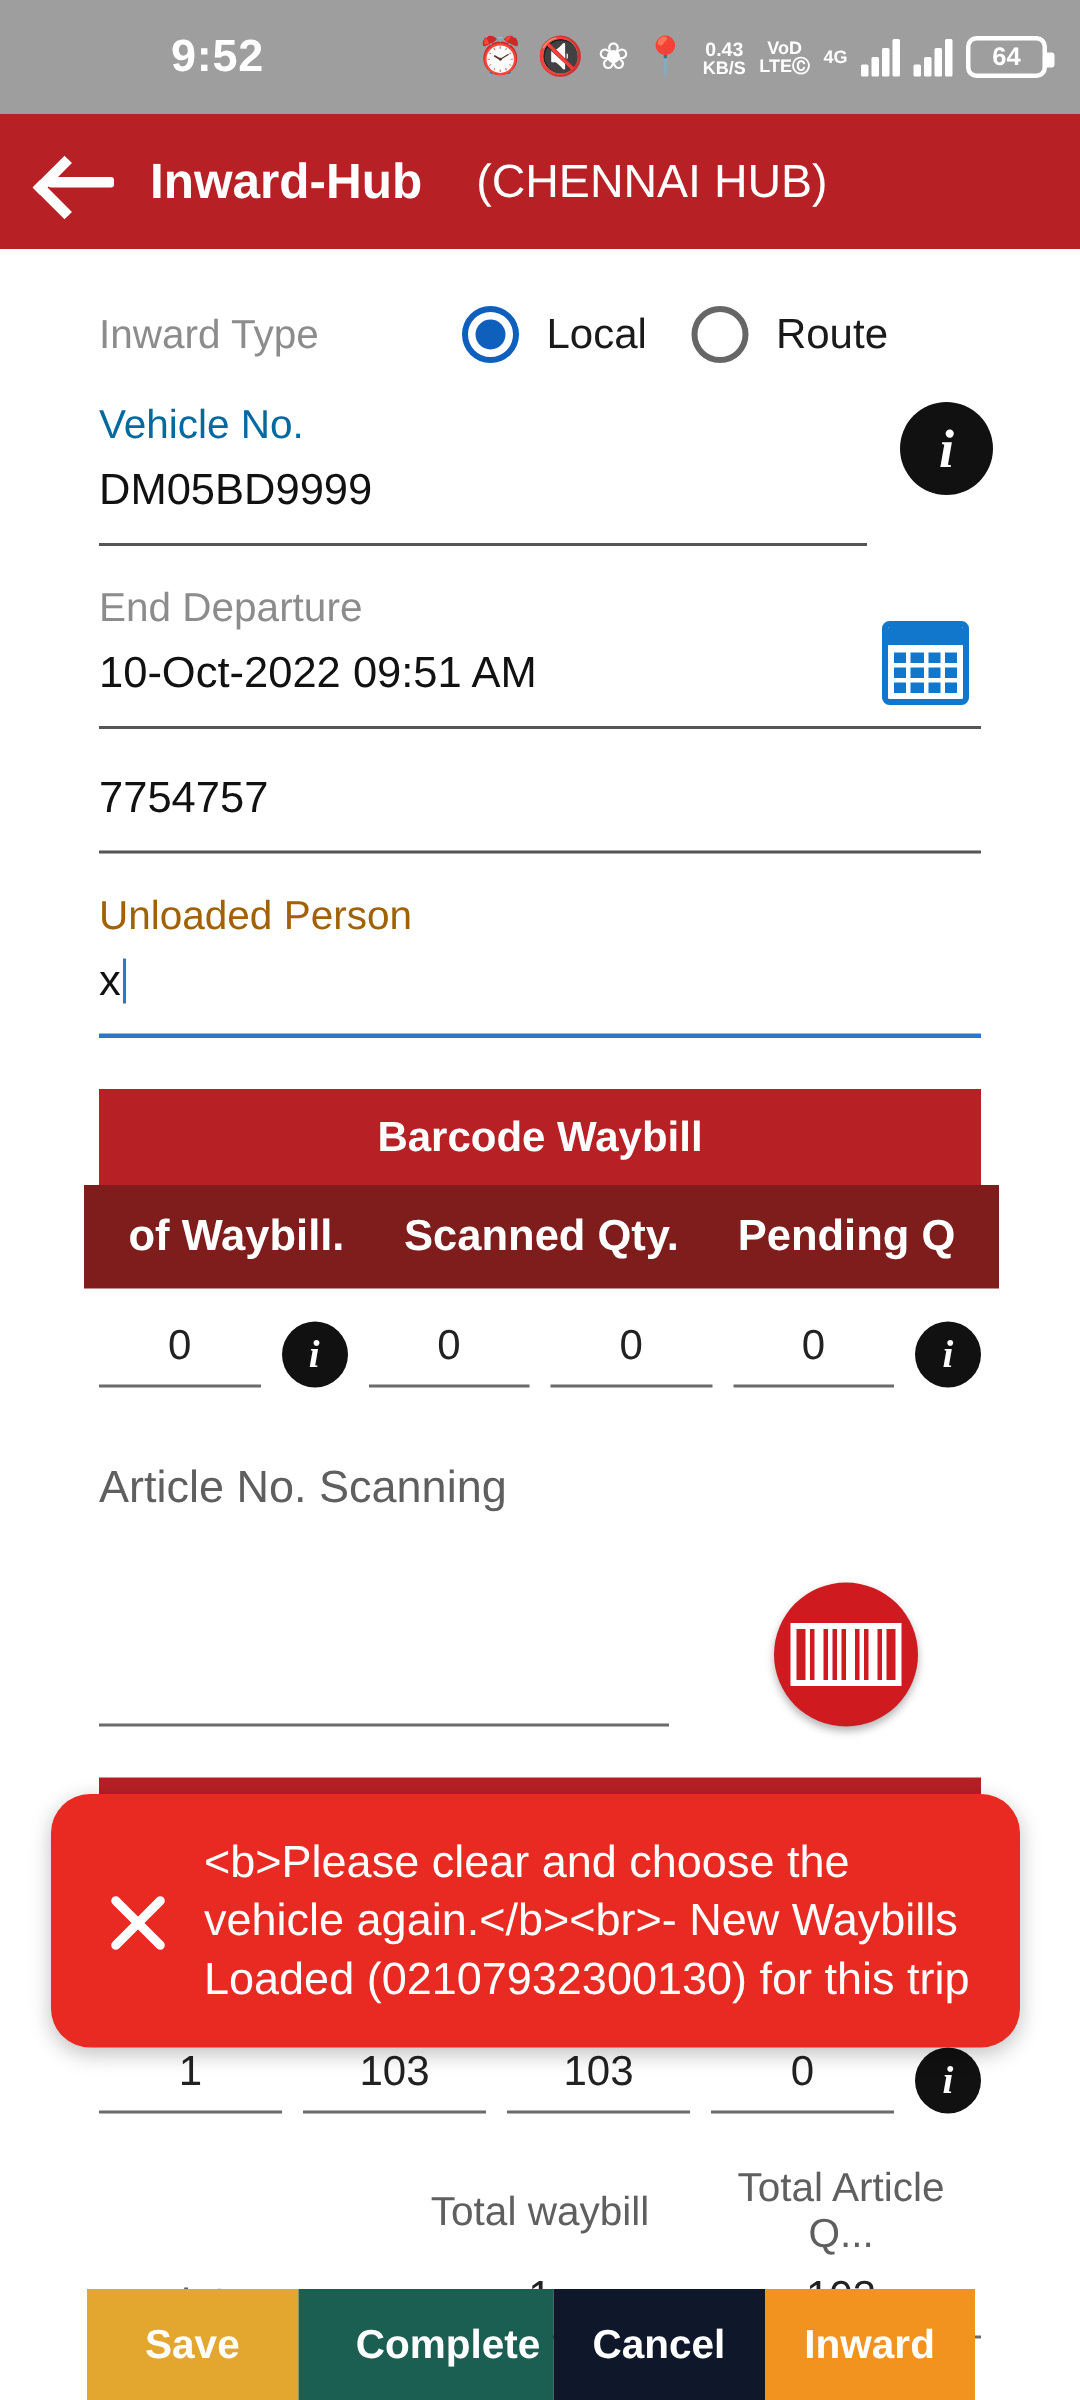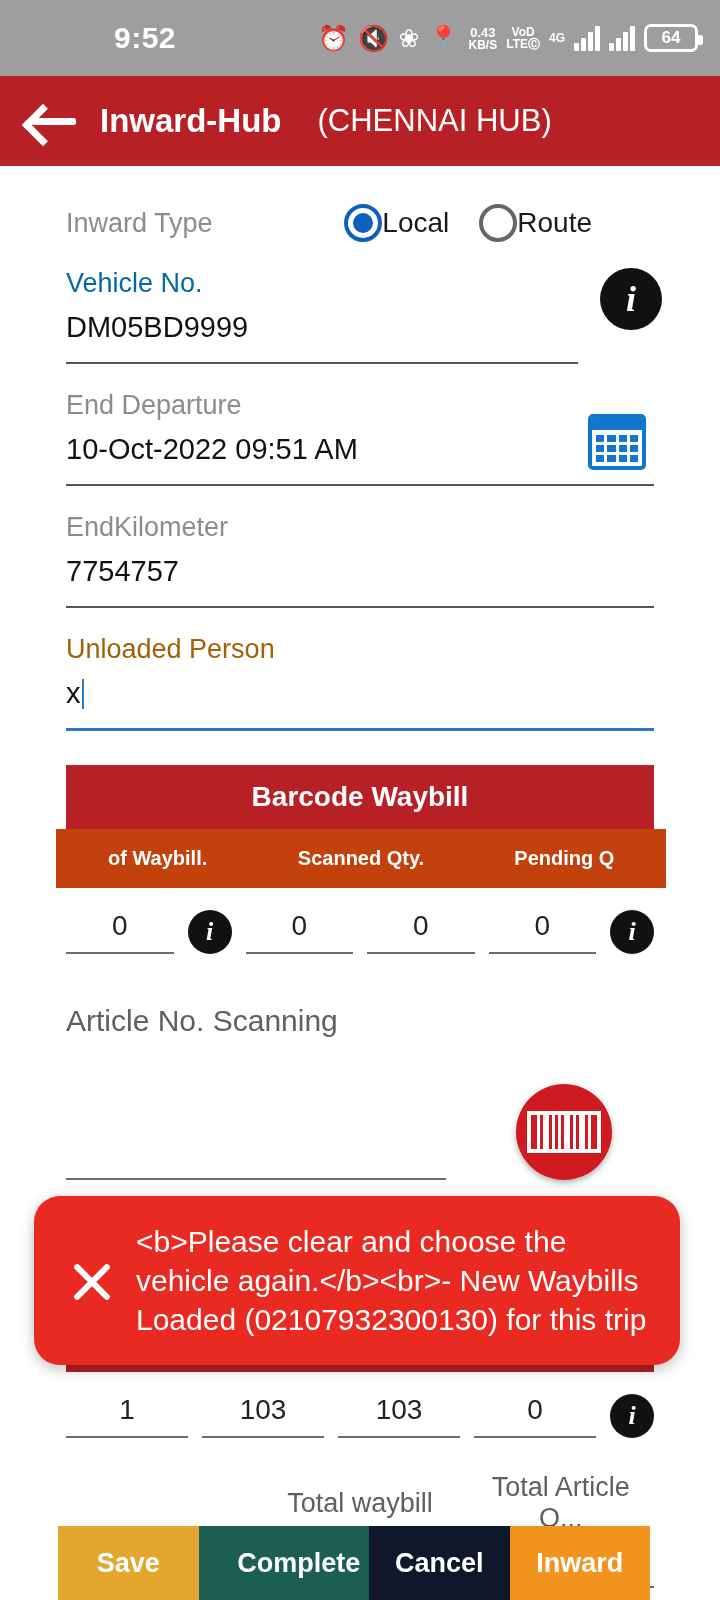--- a/index.html
+++ b/index.html
@@ -80,21 +80,21 @@
   .content { padding: 0 66px; position: relative; }
 
   .row-inwardtype {
     display: flex; align-items: center; margin-top: 38px;
   }
   .label-muted { color: #8c8c8c; font-size: 27px; }
   .label-dark { color: #0369a1; font-size: 27px; }
   .label-blue { color: #a16207; font-size: 27px; }
 
   .radios { margin-left: auto; display: flex; align-items: center; gap: 30px; margin-right: 62px;}
-  .radio { display:flex; align-items:center; gap: 0; cursor: pointer; }
+  .radio { display:flex; align-items:center; gap: 18px; cursor: pointer; }
   .radio .dot {
     width: 38px; height: 38px; border-radius: 50%;
     border: 4px solid #0f5fbd; display:flex; align-items:center; justify-content:center;
   }
   .radio .dot.off { border-color: #666; }
   .radio .dot i { width: 20px; height: 20px; border-radius: 50%; background:#0f5fbd; display:block; }
   .radio span { font-size: 28px; color: #1a1a1a; }
 
   .field { margin-top: 26px; position: relative; }
   .field .flabel { display:block; margin-bottom: 8px; }
@@ -126,22 +126,22 @@
   .cal-icon .top { height: 12px; background:#1177cc; }
   .cal-icon .grid { display:grid; grid-template-columns: repeat(4,1fr); gap:3px; padding: 5px 4px; }
   .cal-icon .grid i { display:block; height:7px; background:#1177cc; }
 
   
   .sect-title {
     margin-top: 34px; background:#b72025; color:#fff; text-align:center;
     font-size: 28px; font-weight: 700; padding: 16px 0;
   }
   .thead {
-    background:#c2410c; color:#fff; display:flex; align-items:center;
-    font-size: 20px; font-weight: 700; padding: 18px 0;
+    background:#7f1d1d; color:#fff; display:flex; align-items:center;
+    font-size: 29px; font-weight: 700; padding: 18px 0;
   }
   .thead > div { flex: 1; text-align:center; }
   .thead.overflow { margin-left: -10px; width: calc(100% + 22px); }
 
   .trow { display:flex; align-items:center; margin-top: 22px; gap: 14px; position: relative;}
   .cell {
     flex: 1; border-bottom: 2px solid #6b6b6b; text-align:center;
     font-size: 28px; color:#222; padding-bottom: 10px;
   }
   .dot-info {
@@ -290,21 +290,20 @@
           <i></i>
           <i></i>
           <i></i>
           <i></i>
           <i></i>
         </div>
     </div>
   </div>
 
   <div class="field">
-    <span class="flabel label-muted">EndKilometer</span>
     <div class="finput">7754757</div>
   </div>
 
   <div class="field">
     <span class="flabel label-blue">Unloaded Person</span>
     <div class="finput blue"><span>x</span><span class="caret"></span></div>
   </div>
 
   <div class="sect-title">Barcode Waybill</div>
   <div class="thead overflow">

